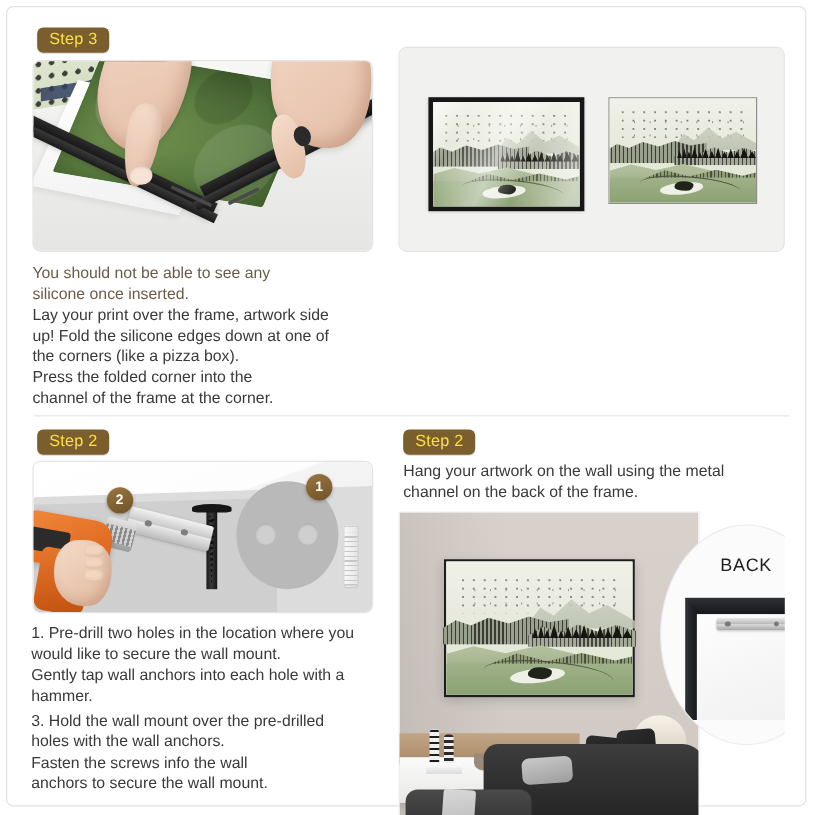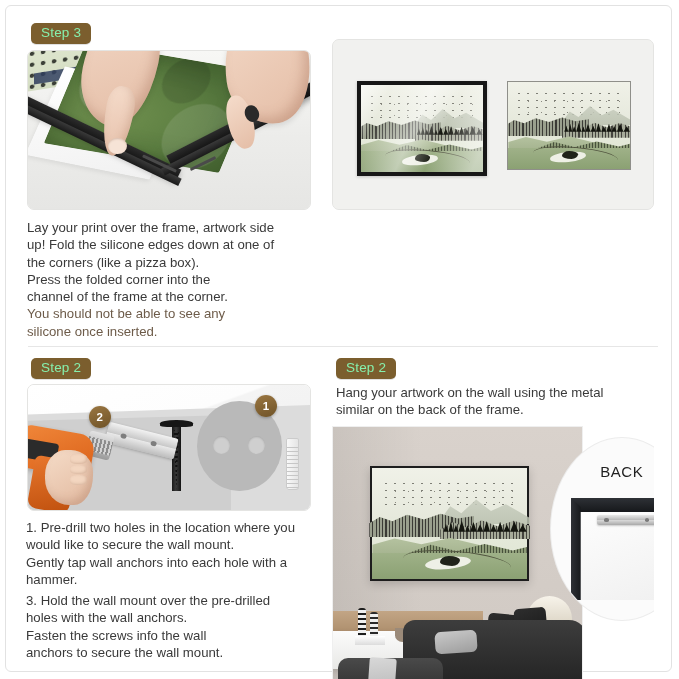--- a/index.html
+++ b/index.html
@@ -8,21 +8,21 @@
     font-family:"Liberation Sans","DejaVu Sans",sans-serif;
     -webkit-font-smoothing:antialiased;
   }
   .page{
     position:absolute;left:5px;top:5px;width:667px;height:667px;
     box-sizing:border-box;
     border:1px solid #e2e2e2;border-radius:6px;background:#fff;
   }
   
   .badge{
-    display:inline-block;background:#7b5e2e;color:#86efac;
+    display:inline-block;background:#7b5e2e;color:#fde047;
     border-radius:5px;padding:2px 10px 3px 10px;
     font-size:13.5px;letter-spacing:.2px;line-height:1.15;
     box-shadow:0 1px 0 rgba(0,0,0,.12);
   }
   .panel{
     box-sizing:border-box;background:#f0f0ee;
     border:1px solid #e4e4e2;border-radius:7px;overflow:hidden;position:relative;
   }
   .cap{color:#3a3a3a;font-size:13.2px;line-height:17.3px;white-space:pre-line;}
   .cap.warm{color:#6d5b49;}
@@ -290,27 +290,27 @@
       <div class="hand hand-l"></div>
       <div class="fing-l"></div>
       <div class="nail-l"></div>
       <div class="hand hand-r"></div>
       <div class="fing-r"></div>
       <div class="gap-r"></div>
     </div>
   </div>
 
   <div id="step3-cap">
+    <div class="cap warm">You should not be able to see any
+silicone once inserted.</div>
     <div class="cap">Lay your print over the frame, artwork side
 up! Fold the silicone edges down at one of
 the corners (like a pizza box).
 Press the folded corner into the
 channel of the frame at the corner.</div>
-    <div class="cap warm">You should not be able to see any
-silicone once inserted.</div>
   </div>
 
   <div id="step3b-panel" class="panel">
     <div class="prints">
       <div class="pr p1">
         <div class="wrap">
           <div class="land">
             <div class="sky"></div>
             <div class="speck"></div>
             <div class="mtn-far"></div>
@@ -383,21 +383,21 @@
 would like to secure the wall mount.
 Gently tap wall anchors into each hole with a
 hammer.</div>
   <div id="step4-cap2" class="cap">3. Hold the wall mount over the pre-drilled
 holes with the wall anchors.
 Fasten the screws info the wall
 anchors to secure the wall mount.</div>
 
   <div id="step5-badge" class="badge">Step 2</div>
   <div id="step5-cap" class="cap">Hang your artwork on the wall using the metal
-similar on the back of the frame.</div>
+channel on the back of the frame.</div>
 
   <div id="step5-panel" class="panel">
     <div class="room">
       <div class="wallshade"></div>
       <div class="floor"></div>
       <div class="frame5">
         <div class="land">
           <div class="sky"></div>
           <div class="speck"></div>
           <div class="mtn-far"></div>

